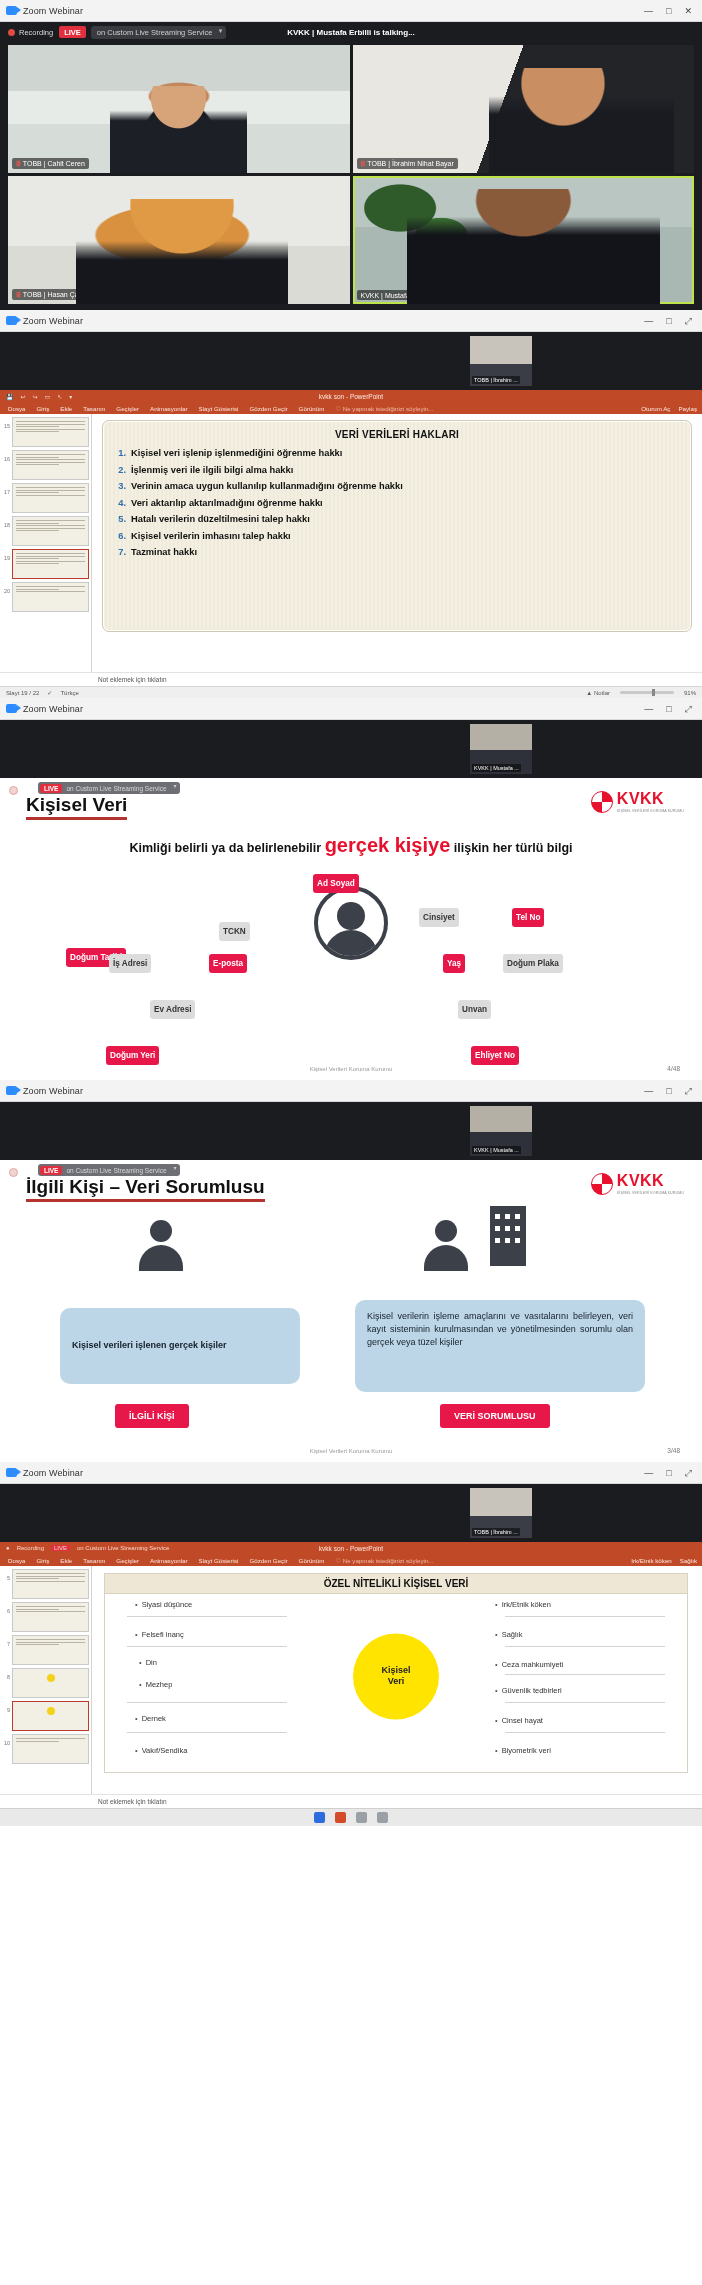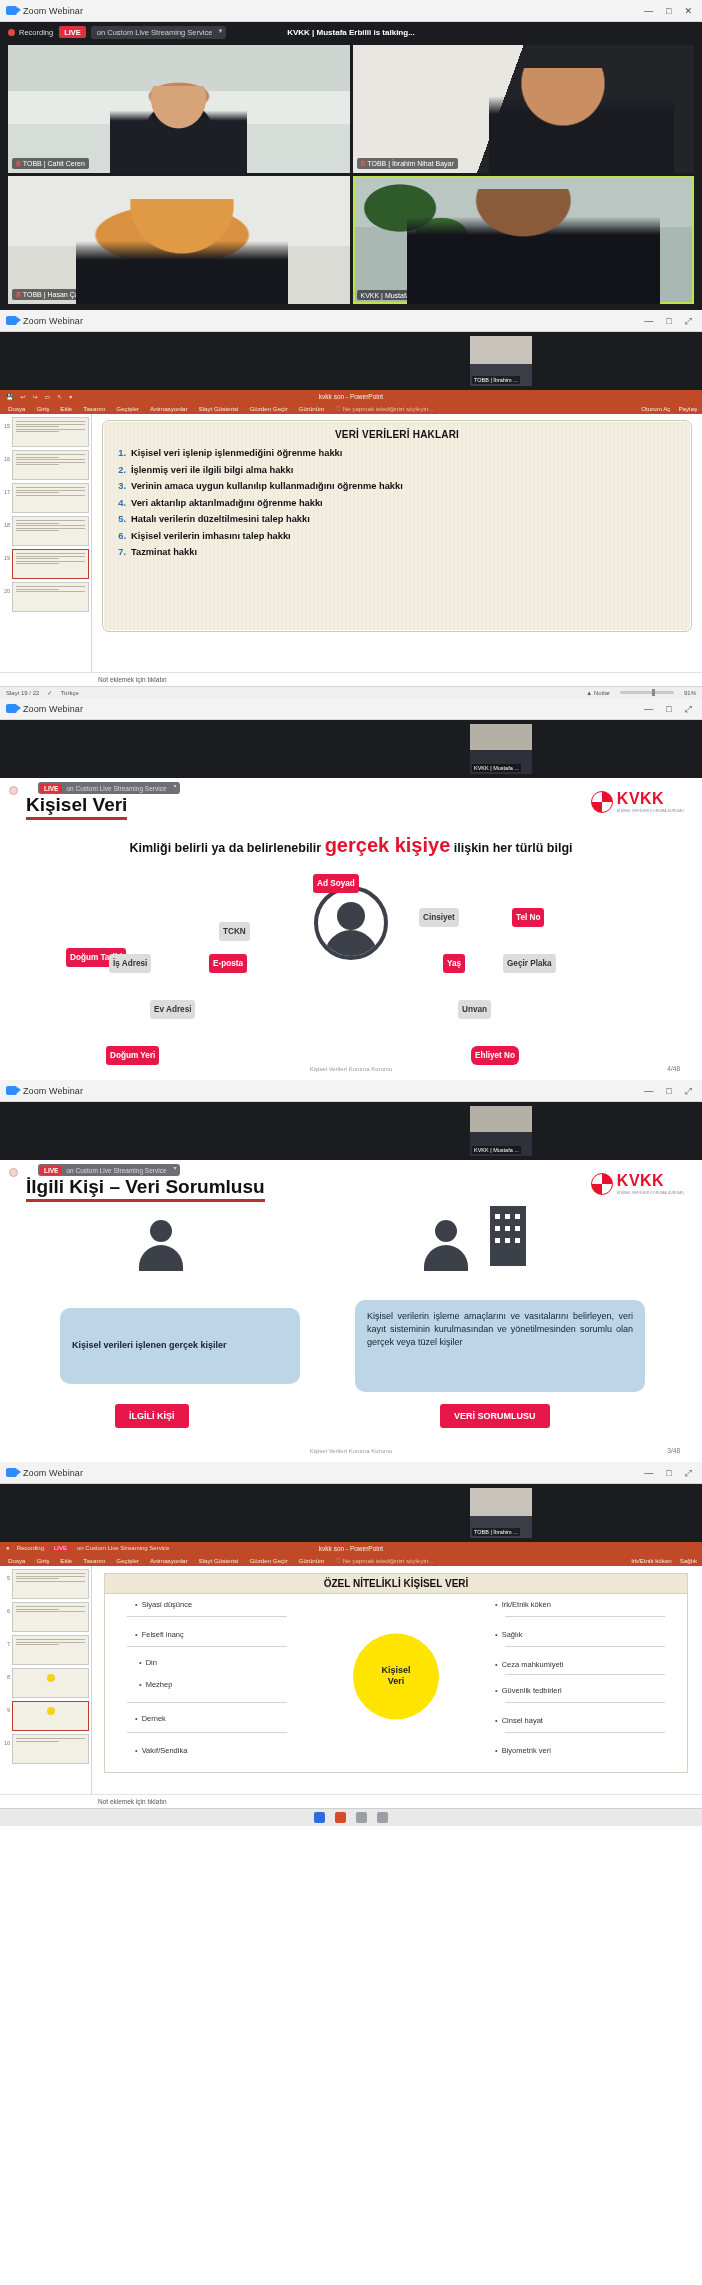--- a/index.html
+++ b/index.html
@@ -406,25 +406,25 @@
       </div>
 
       <span class="chip red" style="left:313px; top:96px;">Ad Soyad</span>
       <span class="chip red" style="left:66px;  top:130px;margin-top:40px;">Doğum Tarihi</span>
       <span class="chip gray" style="left:219px; top:144px;">TCKN</span>
       <span class="chip gray" style="left:419px; top:130px;">Cinsiyet</span>
       <span class="chip red" style="left:512px; top:130px;">Tel No</span>
       <span class="chip gray" style="left:109px; top:176px;">İş Adresi</span>
       <span class="chip red" style="left:209px; top:176px;">E-posta</span>
       <span class="chip red" style="left:443px; top:176px;">Yaş</span>
-      <span class="chip gray" style="left:503px; top:176px;">Geçir Plaka</span>
+      <span class="chip gray" style="left:503px; top:176px;">Doğum Plaka</span>
       <span class="chip gray" style="left:150px; top:222px;">Ev Adresi</span>
       <span class="chip gray" style="left:458px; top:222px;">Unvan</span>
       <span class="chip red" style="left:106px; top:268px;">Doğum Yeri</span>
-      <span class="chip red" style="left:471px; top:268px;border-radius:6px;">Ehliyet No</span>
+      <span class="chip red" style="left:471px; top:268px;">Ehliyet No</span>
 
       <div class="fs-foot">Kişisel Verileri Koruma Kurumu</div>
       <div class="fs-pageno">4/48</div>
     </div>
   </div>
 
   <div class="win">
     <div class="titlebar">
       <span class="tb-ico"></span>
       <span class="tb-title">Zoom Webinar</span>

